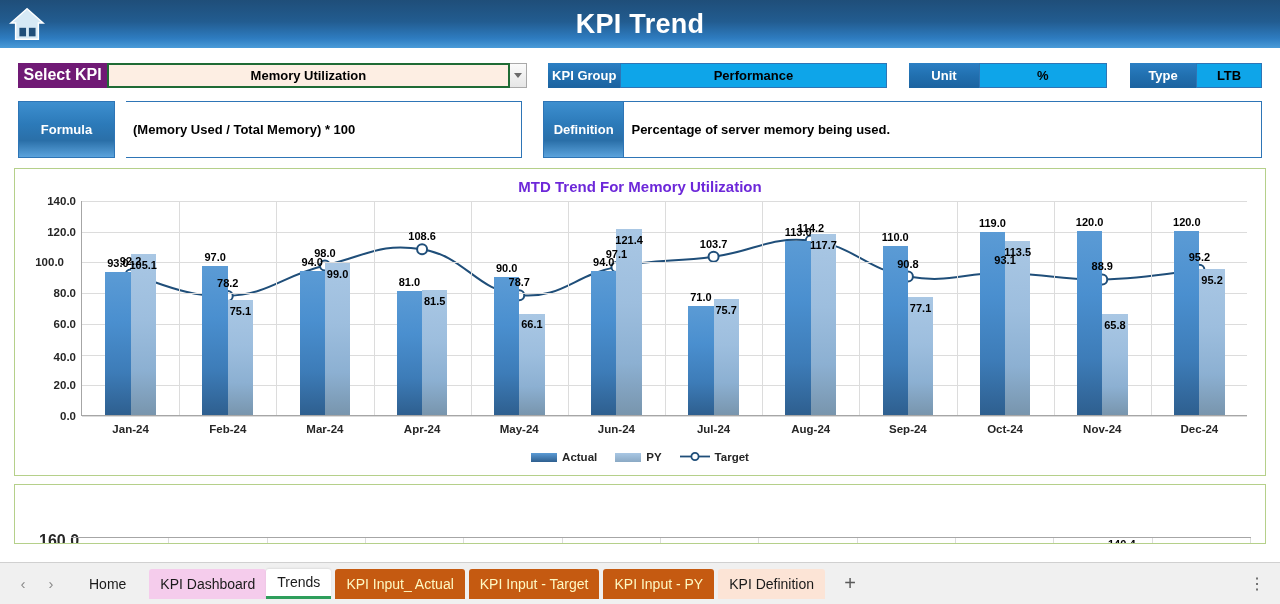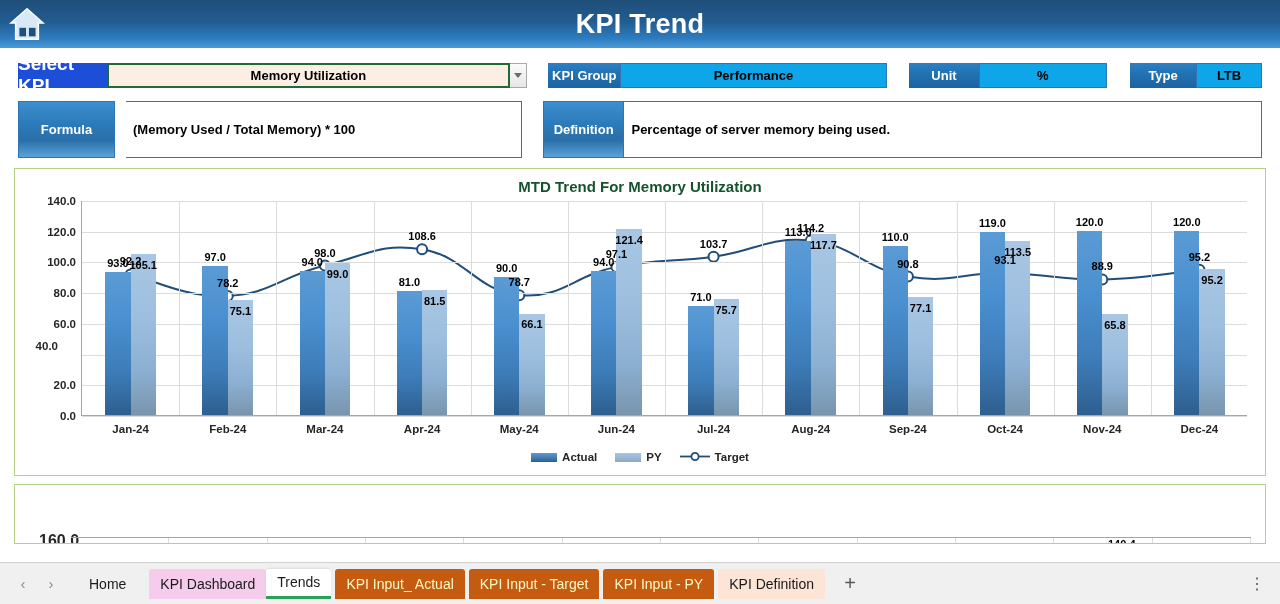--- a/index.html
+++ b/index.html
@@ -36,22 +36,22 @@
     height: 44px;
     gap: 0;
   }
   .lbl-blue {
     background: linear-gradient(to bottom, #2b7fc4 0%, #2170b0 50%, #1c63a0 100%);
     color: #ffffff; font-weight: bold; font-size: 13px;
     display: flex; align-items: center; justify-content: center;
     height: 25px;
   }
   .lbl-orange {
-    background: #1d4ed8;
-    color: #ffffff; font-weight: bold; font-size: 19px;
+    background: #701a75;
+    color: #ffffff; font-weight: bold; font-size: 16px;
     display: flex; align-items: center; justify-content: center;
     height: 25px;
   }
   .val-box {
     background: #0ea5e9;
     border: 1px solid #2e75b6;
     color: #000000; font-weight: bold; font-size: 13px;
     display: flex; align-items: center; justify-content: center;
     height: 25px;
   }
@@ -120,21 +120,21 @@
     margin: 8px 14px 0 14px;
     border: 1px solid #b5d08a;
     background: #ffffff;
     position: relative;
   }
   .mtd-panel { height: 308px; }
   .ytd-panel { height: 60px; overflow: hidden; }
 
   .chart-title {
     text-align: center;
-    font-size: 15px; font-weight: bold; color: #14532d;
+    font-size: 15px; font-weight: bold; color: #6d28d9;
     padding-top: 9px;
   }
 
   .plot-wrap {
     position: relative;
     margin-top: 6px;
     height: 215px;
   }
   
   .ytick {
@@ -326,27 +326,27 @@
           <circle cx="825.9166666666667" cy="75.55714285714285" r="5" fill="#ffffff" stroke="#1f4e79" stroke-width="2"></circle>
           <circle cx="923.0833333333334" cy="72.025" r="5" fill="#ffffff" stroke="#1f4e79" stroke-width="2"></circle>
           <circle cx="1020.2500000000001" cy="78.475" r="5" fill="#ffffff" stroke="#1f4e79" stroke-width="2"></circle>
           <circle cx="1117.4166666666667" cy="68.79999999999998" r="5" fill="#ffffff" stroke="#1f4e79" stroke-width="2"></circle>
         </svg>
     <div class="hline" style="top: 215px;"></div>
         <div class="ytick" style="top: 215px; left: 0px; right: auto; transform: translate(-100%, -50%); padding-right: 6px;">0.0</div>
         <div class="hline" style="top: 184.286px;"></div>
         <div class="ytick" style="top: 184.286px; left: 0px; right: auto; transform: translate(-100%, -50%); padding-right: 6px;">20.0</div>
         <div class="hline" style="top: 153.571px;"></div>
-        <div class="ytick" style="top: 145px; left: 0px; right: auto; transform: translate(-100%, -50%); padding-right: 24px;">40.0</div>
+        <div class="ytick" style="top: 156px; left: 0px; right: auto; transform: translate(-100%, -50%); padding-right: 6px;">40.0</div>
         <div class="hline" style="top: 122.857px;"></div>
         <div class="ytick" style="top: 122.857px; left: 0px; right: auto; transform: translate(-100%, -50%); padding-right: 6px;">60.0</div>
         <div class="hline" style="top: 92.1429px;"></div>
         <div class="ytick" style="top: 92.1429px; left: 0px; right: auto; transform: translate(-100%, -50%); padding-right: 6px;">80.0</div>
         <div class="hline" style="top: 61.4286px;"></div>
-        <div class="ytick" style="top: 61.4286px; left: 0px; right: auto; transform: translate(-100%, -50%); padding-right: 6px;">100.0</div>
+        <div class="ytick" style="top: 61.4286px; left: 0px; right: auto; transform: translate(-100%, -50%); padding-right: 18px;">100.0</div>
         <div class="hline" style="top: 30.7143px;"></div>
         <div class="ytick" style="top: 30.7143px; left: 0px; right: auto; transform: translate(-100%, -50%); padding-right: 6px;">120.0</div>
         <div class="hline" style="top: 0px;"></div>
         <div class="ytick" style="top: 0px; left: 0px; right: auto; transform: translate(-100%, -50%); padding-right: 6px;">140.0</div>
         <div class="vline" style="left: 97.1667px;"></div>
         <div class="vline" style="left: 194.333px;"></div>
         <div class="vline" style="left: 291.5px;"></div>
         <div class="vline" style="left: 388.667px;"></div>
         <div class="vline" style="left: 485.833px;"></div>
         <div class="vline" style="left: 583px;"></div>

